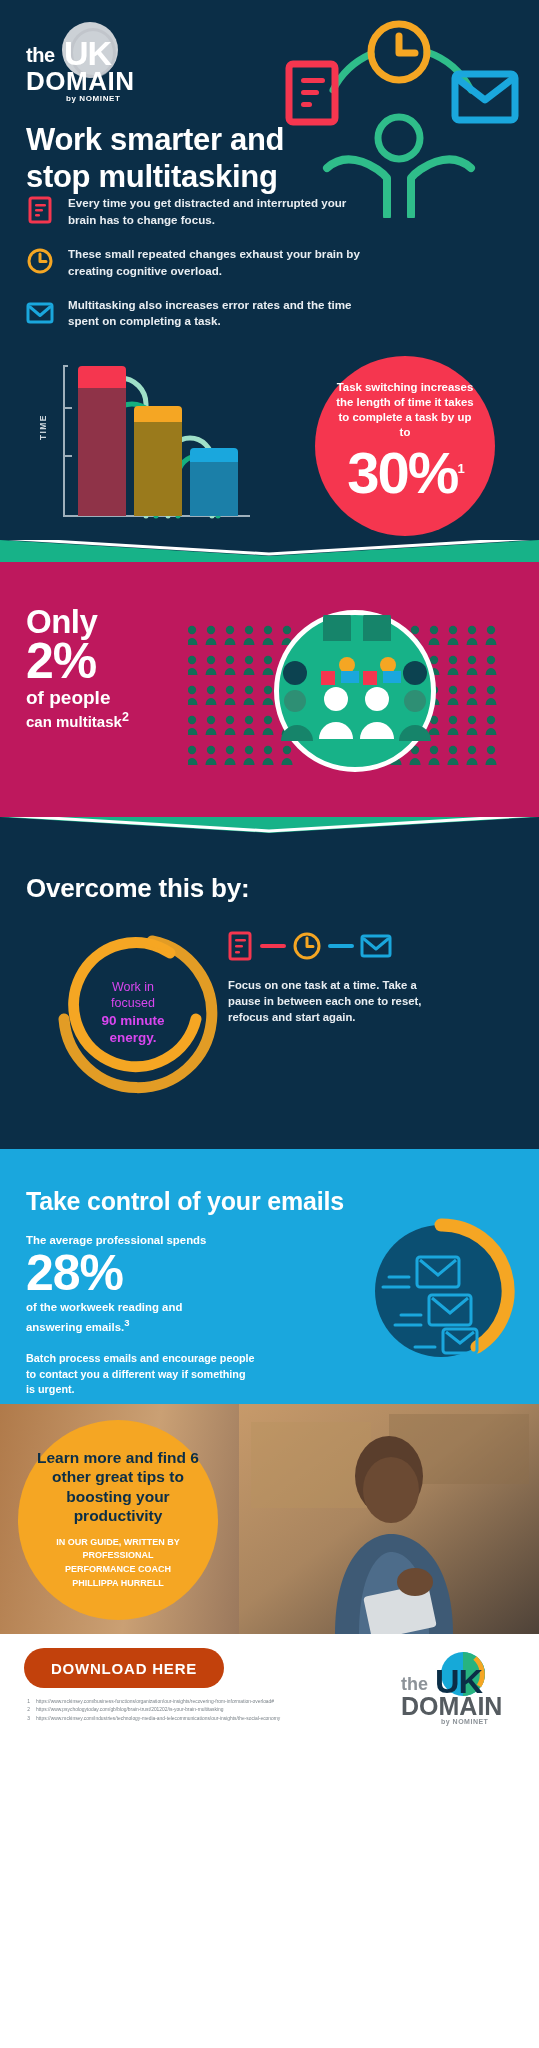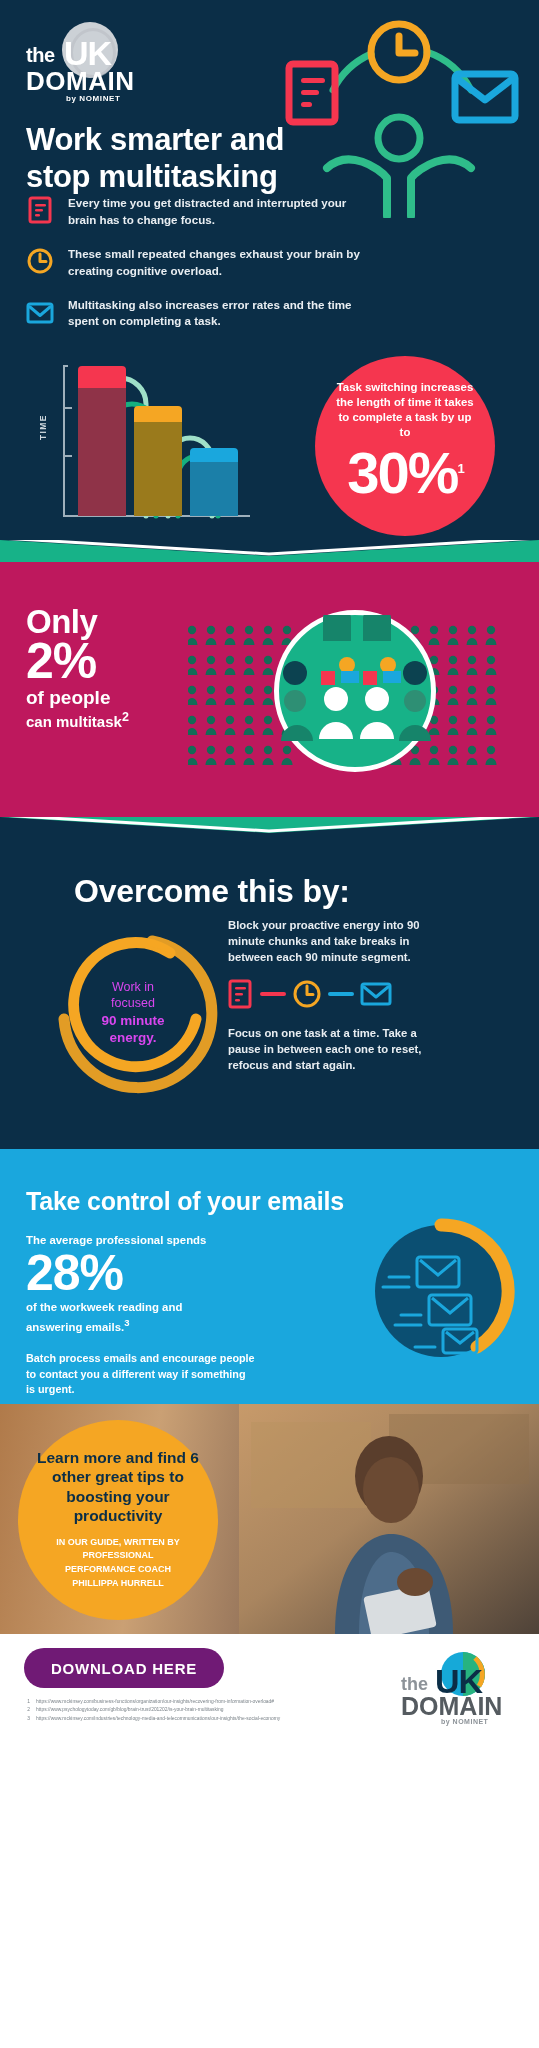--- a/index.html
+++ b/index.html
@@ -69,21 +69,21 @@
   .ofpeople{ color:#fff; font-size:19px; font-weight:bold; line-height:1.1; margin-top:2px;}
   .canmulti{ color:#fff; font-size:15px; font-weight:bold; line-height:1.1; margin-top:2px;}
   .people-grid{ position:absolute; left:188px; top:62px; width:332px; height:160px;}
   .people-circle{
     position:absolute; left:274px; top:48px; width:162px; height:162px;
     border-radius:50%; background:#17b288; border:5px solid #fff;
   }
 
   
   .overcome{ height:310px; padding:34px 26px 0 26px; position:relative;}
-  .ovtitle{ color:#fff; font-size:32px; font-weight:bold; letter-spacing:-.2px;margin-left:48px;}
+  .ovtitle{ color:#fff; font-size:26px; font-weight:bold; letter-spacing:-.2px;}
   .ring{ position:absolute; left:40px; top:84px; width:184px; height:172px;}
   .ring-txt{
     position:absolute; left:72px; top:140px; width:122px; text-align:center;
     color:#d946ef; font-size:12.5px; line-height:1.3;
   }
   .ring-txt b{ font-size:13.5px; }
   .ovcol{ position:absolute; left:228px; top:78px; width:196px; }
   .ovp{ color:#e9eef2; font-size:11.3px; line-height:1.42; font-weight:bold; }
   .ovicons{ display:flex; align-items:center; gap:6px; margin:14px 0 16px 0;}
 
@@ -103,21 +103,21 @@
   .learn-circle{
     position:absolute; left:18px; top:16px; width:200px; height:200px; border-radius:50%;
     background:#f5a623; text-align:center; padding-top:28px;
   }
   .learn-circle .l1{ color:#0b2e47; font-size:15.5px; font-weight:bold; line-height:1.25; padding:0 16px;}
   .learn-circle .l2{ color:#fff; font-size:9px; font-weight:bold; line-height:1.55; margin-top:10px; padding:0 22px;}
 
   
   .footer{ height:104px; background:#fff; position:relative; padding:14px 0 0 24px;}
   .dlbtn{
-    width:200px; height:40px; border-radius:22px; background:#701a75; color:#fff;
+    width:200px; height:40px; border-radius:22px; background:#c2410c; color:#fff;
     font-size:15px; font-weight:bold; letter-spacing:.8px;
     display:flex; align-items:center; justify-content:center; cursor:pointer; border:none;
   }
   .refs{ margin-top:10px; }
   .ref{ display:flex; gap:6px; font-size:4.9px; color:#7a8288; line-height:1.7; }
   .ref .n{ width:6px; text-align:right; }
   .flogo{ position:absolute; right:18px; top:18px; width:120px; height:70px;}
   .flogo .f-the{ position:absolute; left:0; top:22px; color:#8d9399; font-size:18px; font-weight:bold;}
   .flogo .f-uk{ position:absolute; left:34px; top:10px; color:#0b2e47; font-size:34px; font-weight:bold; letter-spacing:-1px;}
   .flogo .f-dom{ position:absolute; left:0; top:40px; color:#555b60; font-size:25px; font-weight:bold;}
@@ -418,21 +418,20 @@
       </svg>
     </div>
     <div class="ring-txt">
       <span>Work in</span><br>
       <span>focused</span><br>
       <b>90 minute</b><br>
       <b>energy.</b>
     </div>
 
     <div class="ovcol">
-      <div class="ovp">Block your proactive energy into 90 minute chunks and take breaks in between each 90 minute segment.</div>
 
       <div class="ovicons">
         <svg width="26" height="30" viewBox="0 0 26 30">
           <rect x="2" y="2" width="20" height="26" rx="2" fill="none" stroke="#f5364f" stroke-width="3"></rect>
           <rect x="7" y="8" width="11" height="2.6" rx="1.3" fill="#f5364f"></rect>
           <rect x="7" y="14" width="8" height="2.6" rx="1.3" fill="#f5364f"></rect>
           <rect x="7" y="20" width="5" height="2.6" rx="1.3" fill="#f5364f"></rect>
         </svg>
         <svg width="26" height="8" viewBox="0 0 26 8">
           <rect x="0" y="2" width="26" height="4" rx="2" fill="#f5364f"></rect>

